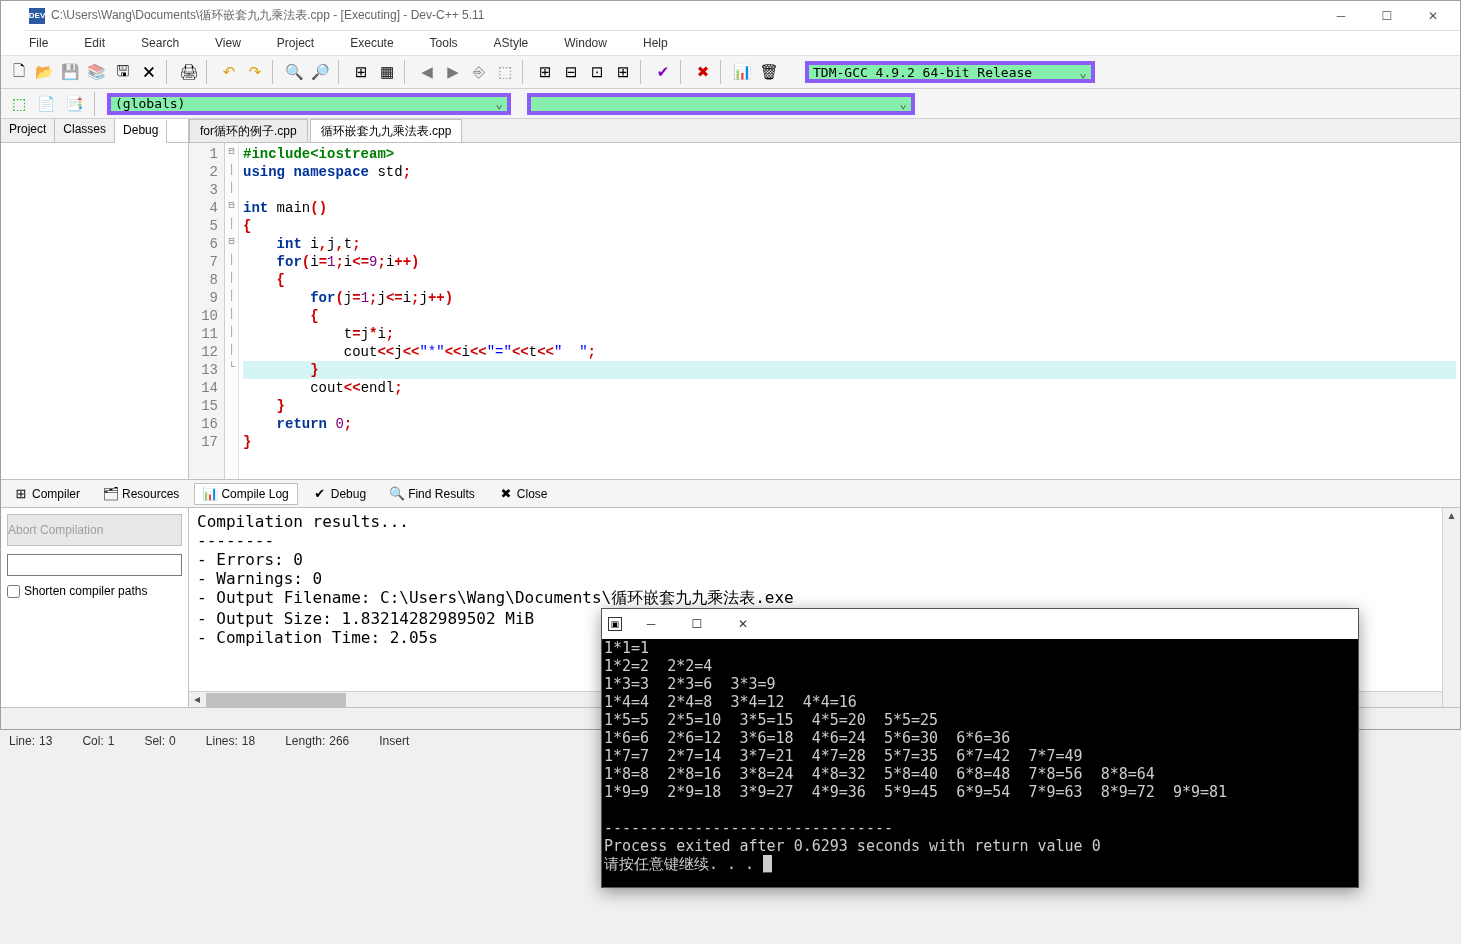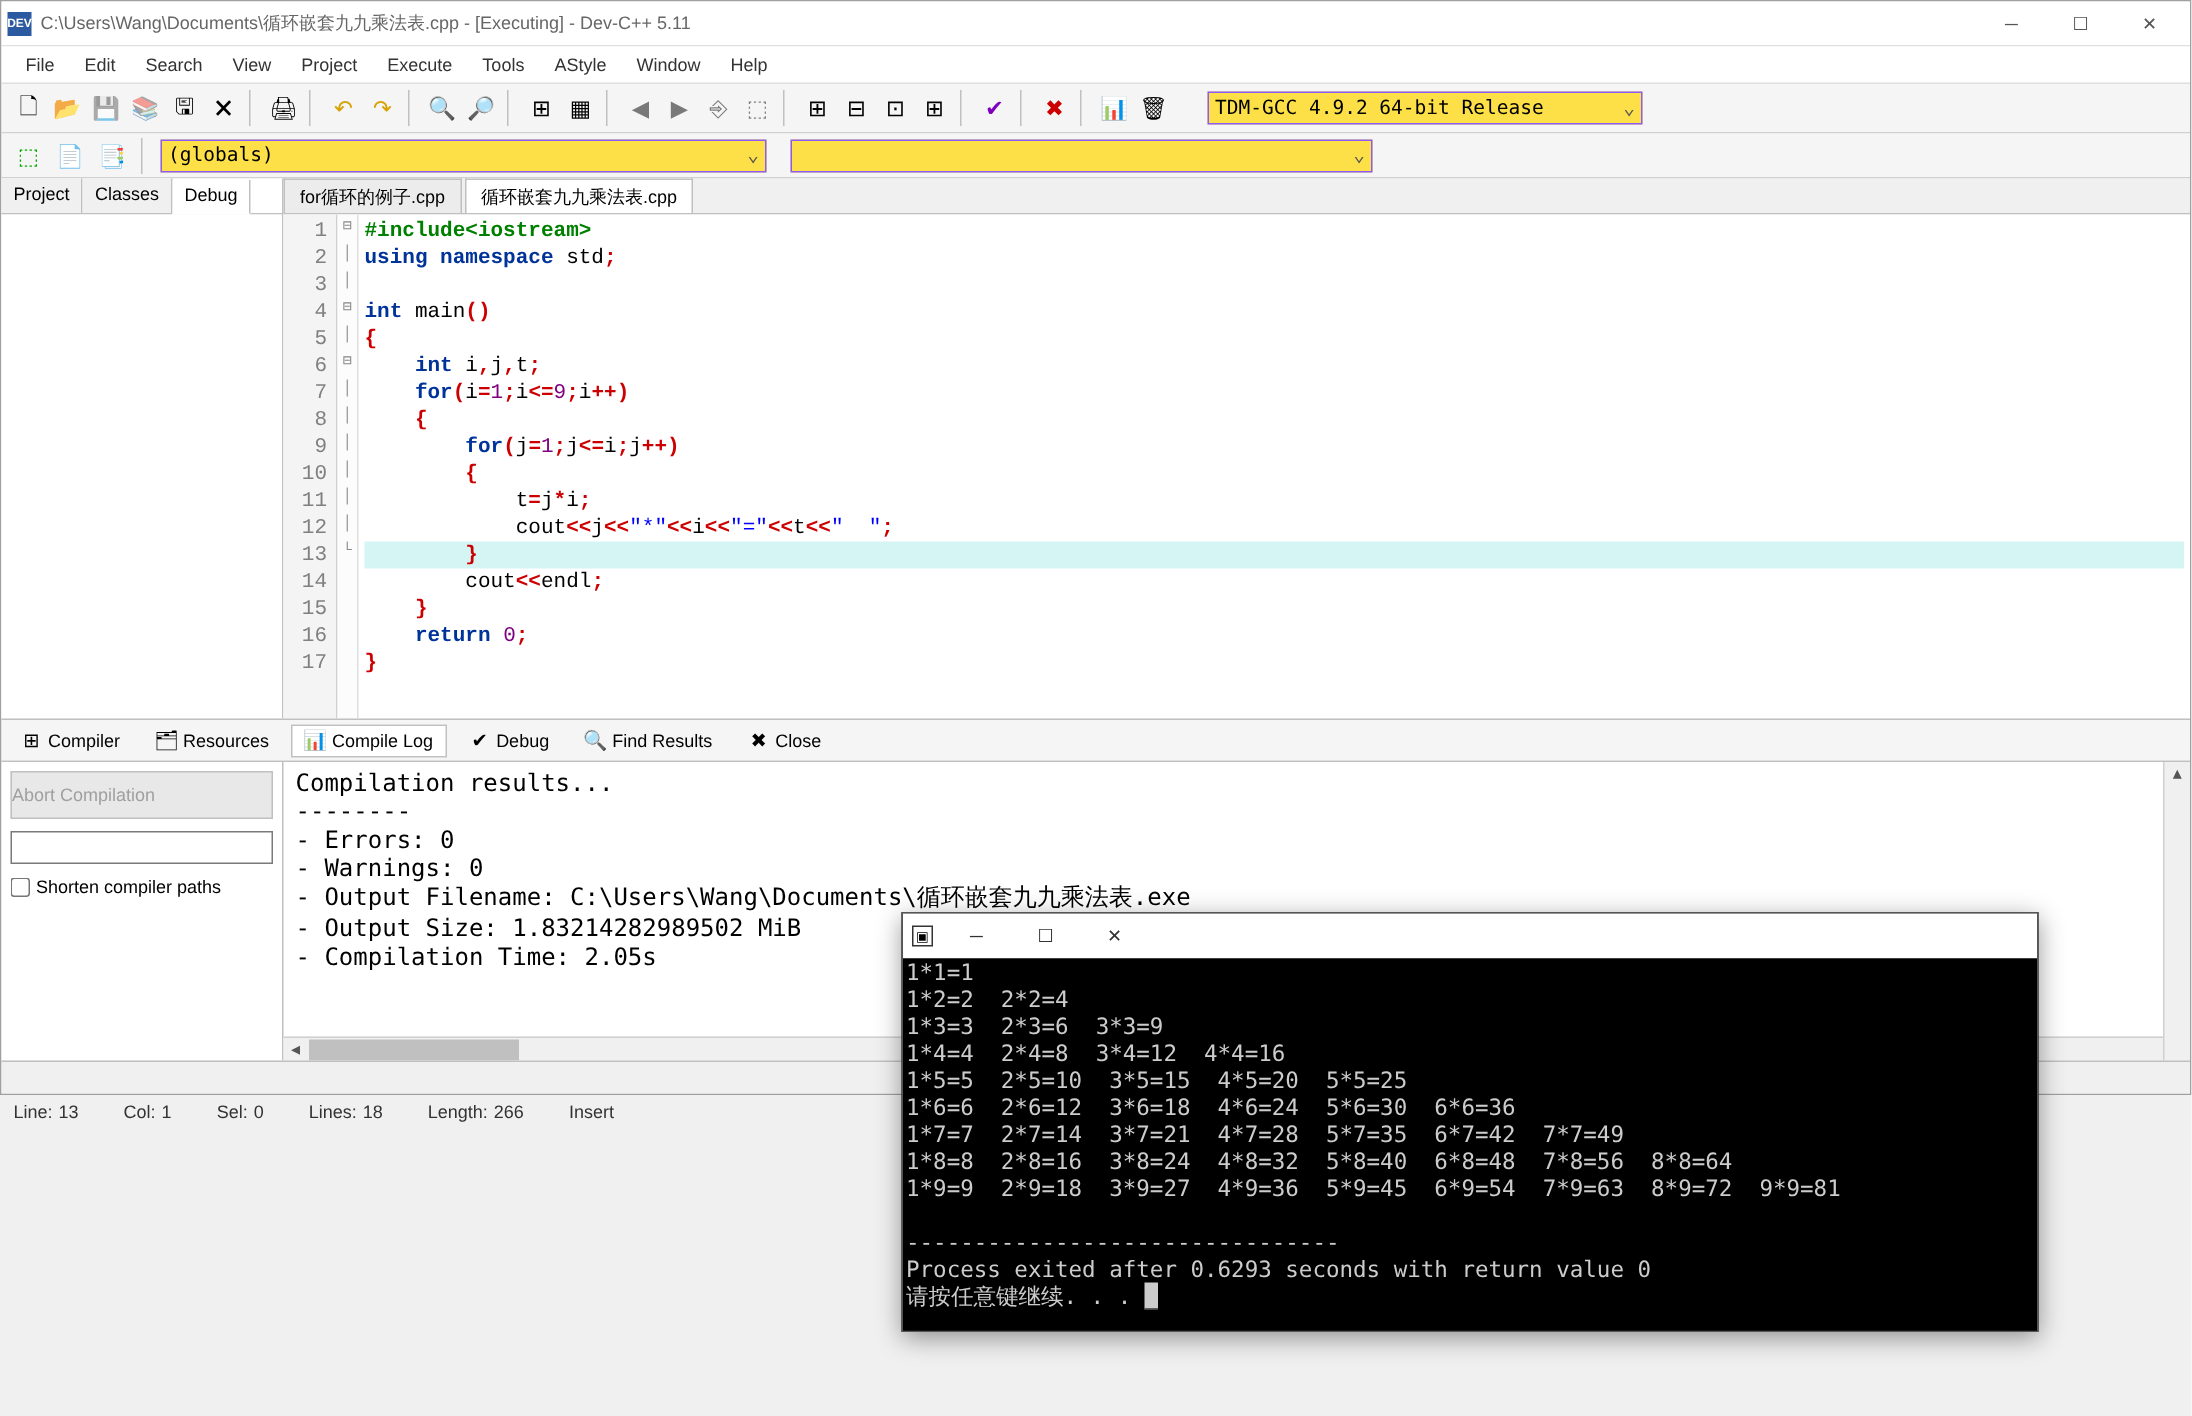--- a/index.html
+++ b/index.html
@@ -1,31 +1,31 @@
 <!DOCTYPE html>
 <html><head>
 <meta charset="utf-8">
 <style>
   * { box-sizing: border-box; margin: 0; padding: 0; }
   body { font-family: "Segoe UI", Tahoma, sans-serif; font-size: 12px; background: #f0f0f0; width: 1461px; height: 944px; position: relative; overflow: hidden; }
   
   .window { background: #fff; border: 1px solid #a0a0a0; display: flex; flex-direction: column; height: 730px; }
   
-  .titlebar { height: 30px; background: #fff; display: flex; align-items: center; padding: 0 4px; border-bottom: 1px solid #e0e0e0; }
+  .titlebar { height: 30px; background: #fff; display: flex; align-items: center; padding: 0 4px; border-bottom: 1px solid #e0e0e0; margin-left: 24px; }
   .titlebar .app-icon { width: 16px; height: 16px; background: #2c5aa0; color: #fff; font-size: 8px; font-weight: bold; display: flex; align-items: center; justify-content: center; margin-right: 6px; }
   .titlebar .title { flex: 1; color: #666; font-size: 12px; }
   .titlebar .winbtn { width: 46px; height: 28px; display: flex; align-items: center; justify-content: center; color: #555; cursor: pointer; }
   
-  .menubar { height: 24px; background: #fff; display: flex; align-items: center; padding: 0 6px; gap: 0; }
+  .menubar { height: 24px; background: #fff; display: flex; align-items: center; padding: 0 6px; gap: 16px; margin-left: 12px; }
   .menubar .menu-item { padding: 3px 10px; color: #333; cursor: pointer; }
   
   .toolbar-row { height: 34px; background: #f5f5f5; border-top: 1px solid #e0e0e0; border-bottom: 1px solid #d0d0d0; display: flex; align-items: center; padding: 0 6px; gap: 2px; }
   .tb-btn { width: 24px; height: 24px; border: 1px solid transparent; display: flex; align-items: center; justify-content: center; cursor: pointer; font-size: 15px; }
   .tb-sep { width: 6px; height: 24px; border-left: 1px solid #c0c0c0; margin: 0 3px; }
-  .tb-combo { height: 22px; border: 1px solid #8b5cf6; background: #fde047; padding: 0 4px; font-family: Consolas, monospace; font-size: 13px; display:flex; align-items:center; justify-content:space-between;}
+  .tb-combo { height: 22px; border: 4px solid #8b5cf6; background: #86efac; padding: 0 4px; font-family: Consolas, monospace; font-size: 13px; display:flex; align-items:center; justify-content:space-between;}
   .tb-combo .arrow{color:#555;}
   
   .toolbar2 { height: 30px; background: #f5f5f5; border-bottom: 1px solid #d0d0d0; display: flex; align-items: center; padding: 0 6px; gap: 4px; }
   
   .main-split { flex: 1; display: flex; min-height: 0; }
   .left-panel { width: 188px; border-right: 1px solid #c0c0c0; background: #fff; display:flex; flex-direction:column;}
   .left-tabs { height: 24px; display: flex; border-bottom: 1px solid #c0c0c0; }
   .left-tab { padding: 3px 8px; border-right: 1px solid #c0c0c0; cursor: pointer; background:#f0f0f0;}
   .left-tab.active { background: #fff; border-bottom:1px solid #fff; position:relative; top:1px;}
   .left-body{flex:1; background:#fff;}

